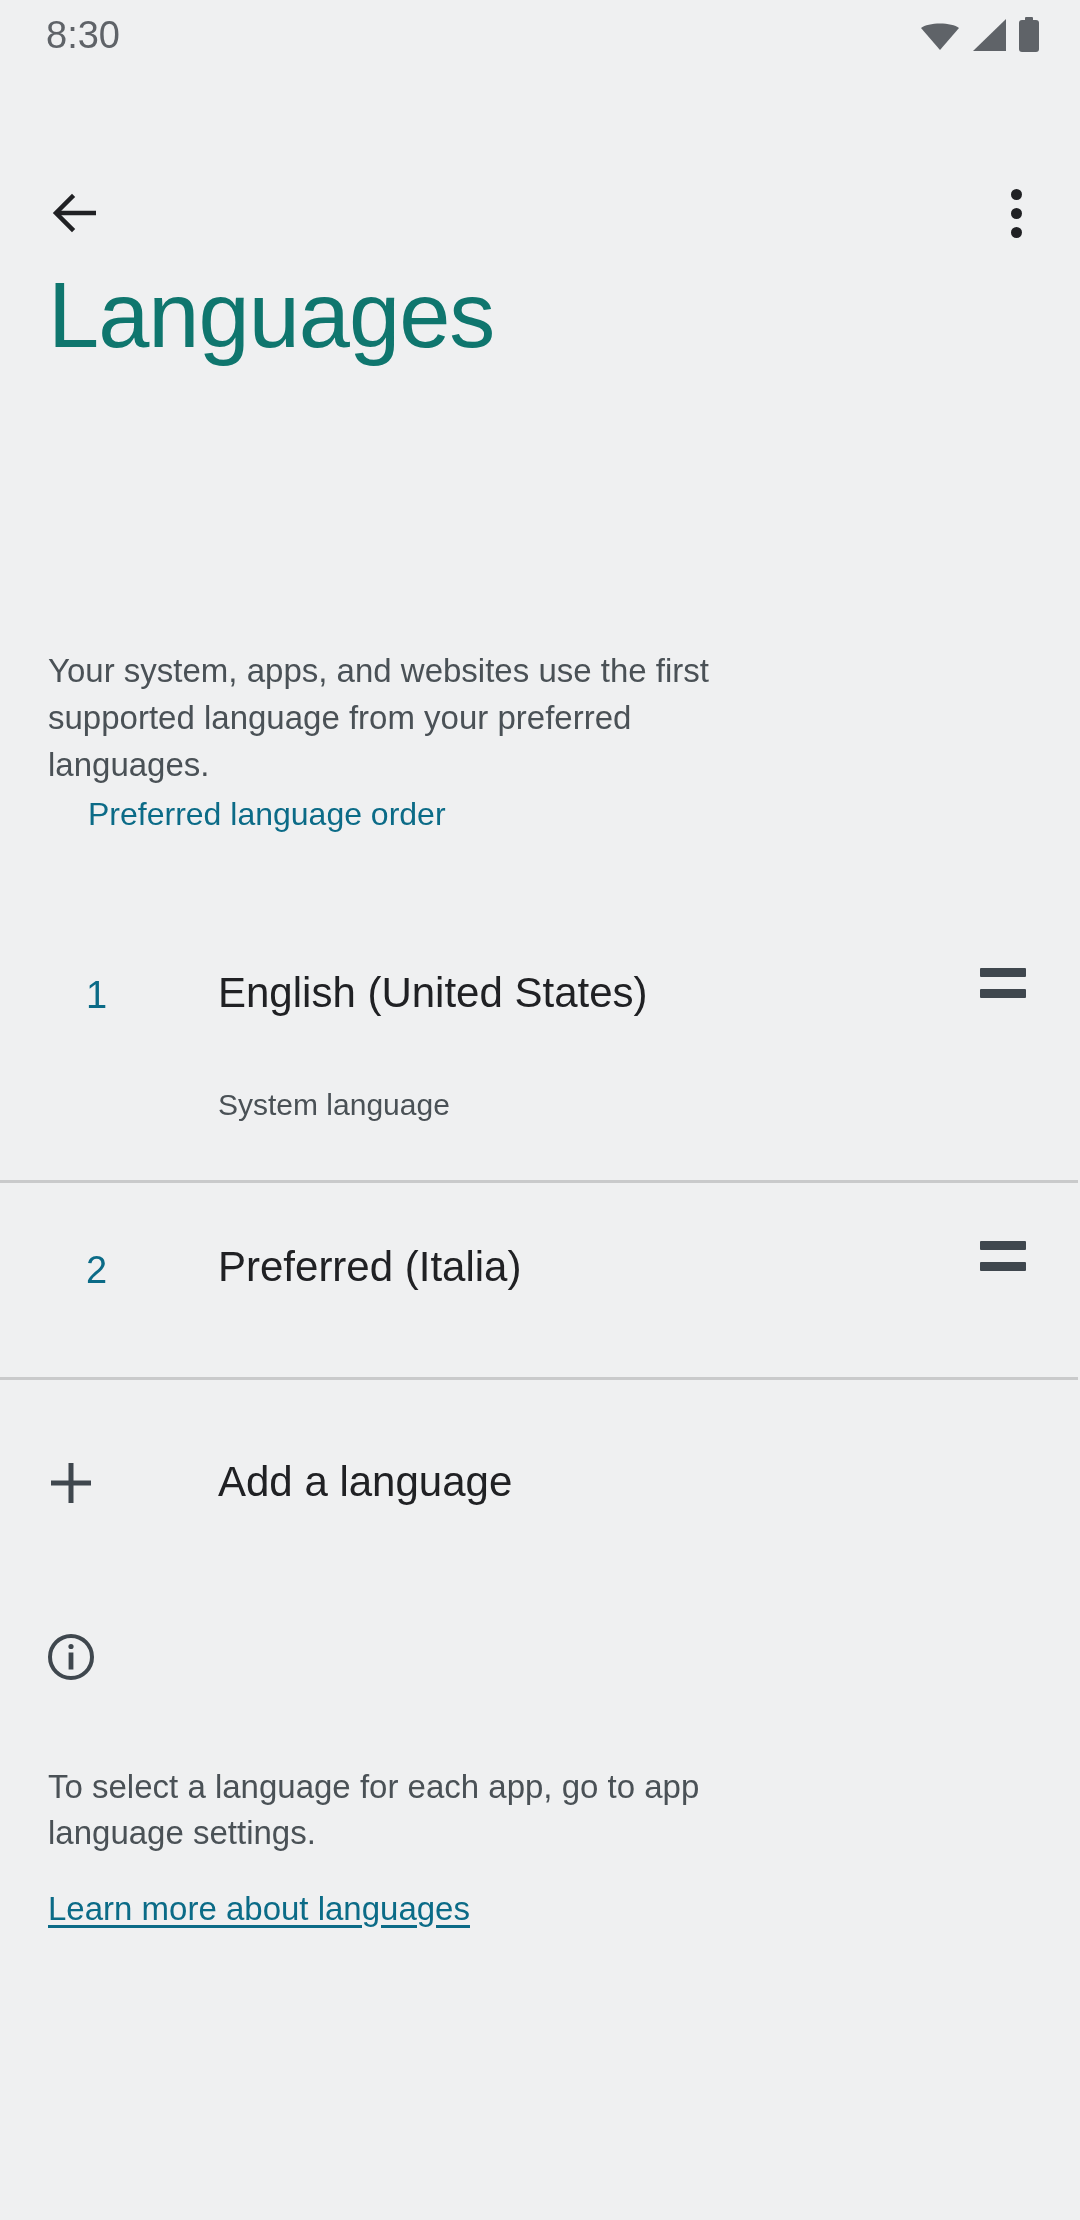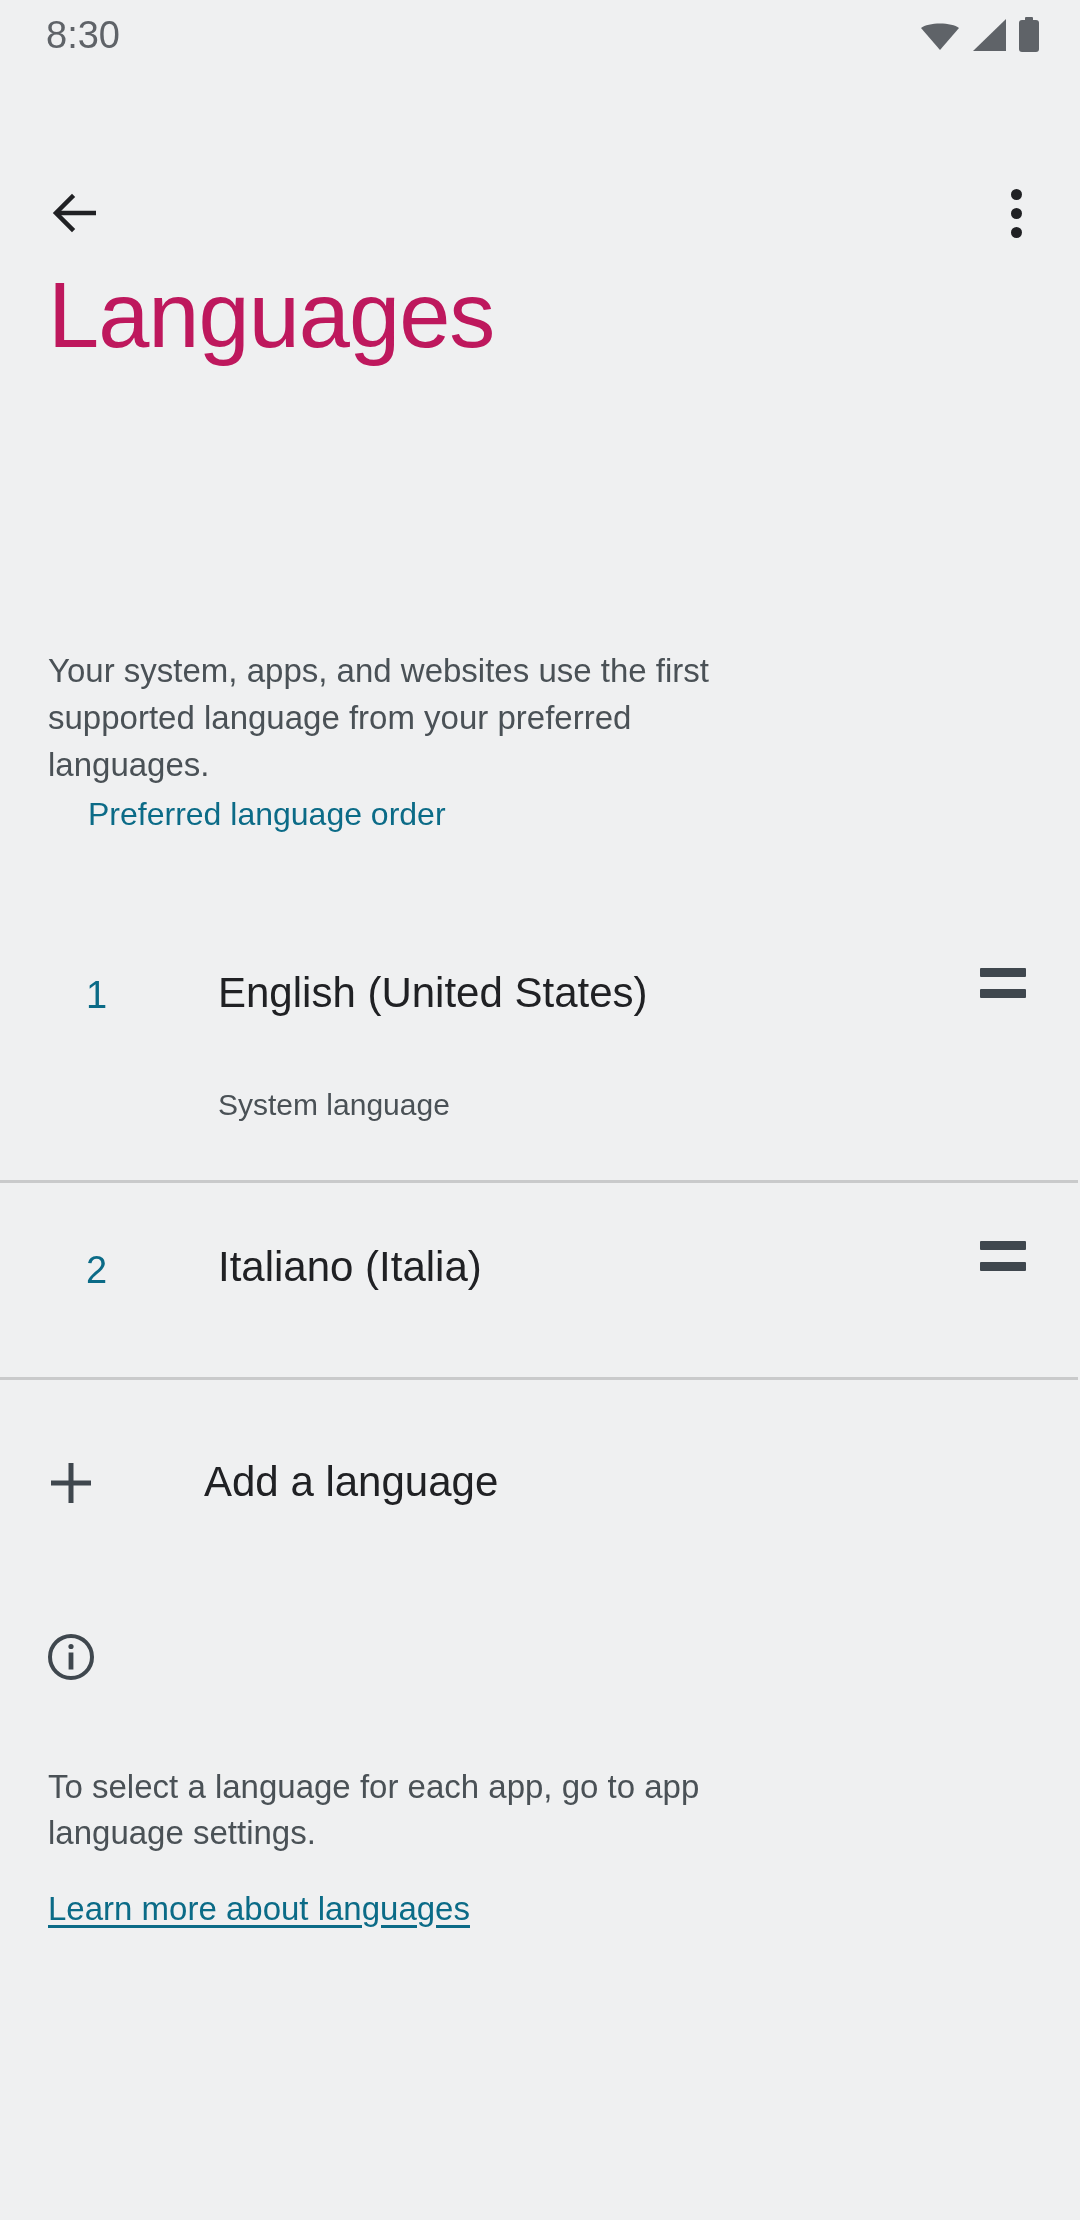--- a/index.html
+++ b/index.html
@@ -80,21 +80,21 @@
   }
 
   
   .page-title {
     position: absolute;
     left: 48px;
     top: 265px;
     font-size: 92px;
     line-height: 100px;
     font-weight: 400;
-    color: #be185d;
+    color: #0f766e;
     letter-spacing: -1px;
   }
 
   .page-desc {
     position: absolute;
     left: 48px;
     top: 600px;
     width: 700px;
     font-size: 33px;
     line-height: 47px;
@@ -196,21 +196,21 @@
   }
   .add-icon {
     position: absolute;
     left: 46px;
     top: 58px;
     width: 50px; height: 50px;
   }
   .add-icon svg { width: 50px; height: 50px; display:block; }
   .add-label {
     position: absolute;
-    left: 204px;
+    left: 218px;
     top: 56px;
     font-size: 42px;
     line-height: 52px;
     color: #202124;
     text-align: center;
   }
 
   
   .info-icon {
     position: absolute;
@@ -310,21 +310,21 @@
       <div class="lang-title">English (United States)</div>
       <div class="lang-subtitle">System language</div>
       <div class="drag-handle">
         <span class="bar"></span>
         <span class="bar"></span>
       </div>
     </div>
 
     <div class="lang-row row-2">
       <div class="lang-index">2</div>
-      <div class="lang-title">Italiano (Italia)</div>
+      <div class="lang-title">Preferred (Italia)</div>
       <div class="drag-handle">
         <span class="bar"></span>
         <span class="bar"></span>
       </div>
     </div>
 
   </div>
 
   <div class="divider top"></div>
   <div class="divider bottom"></div>

